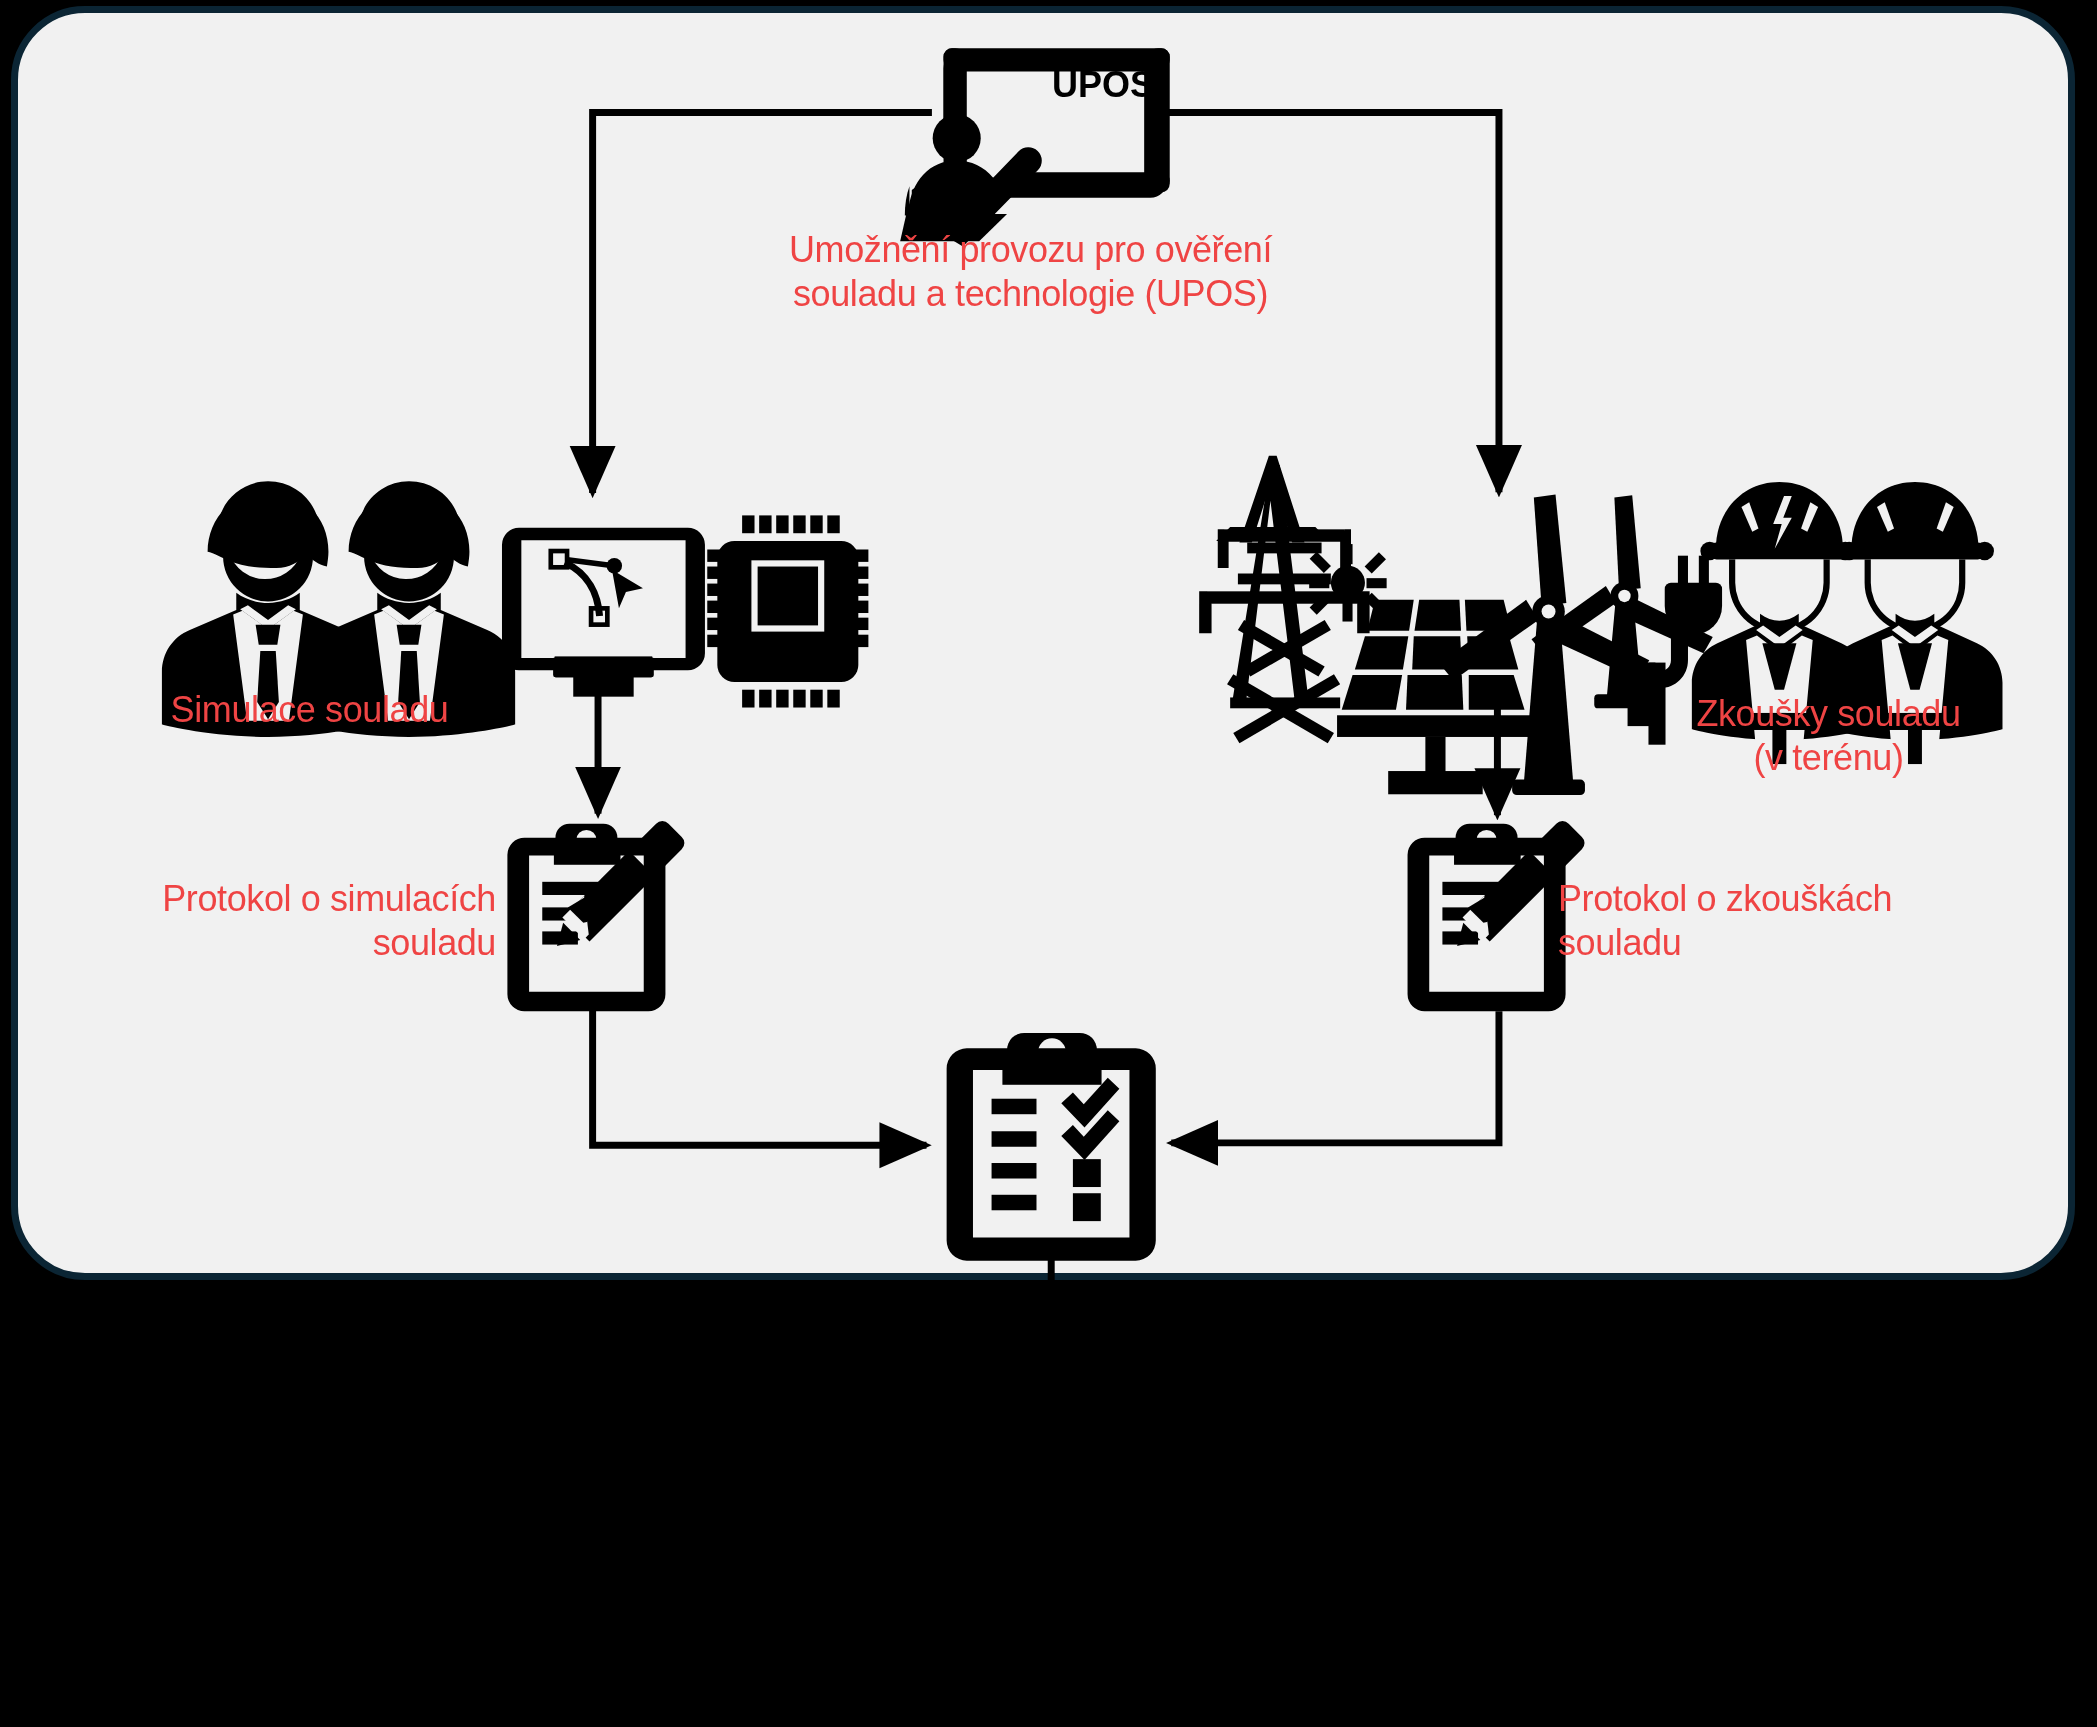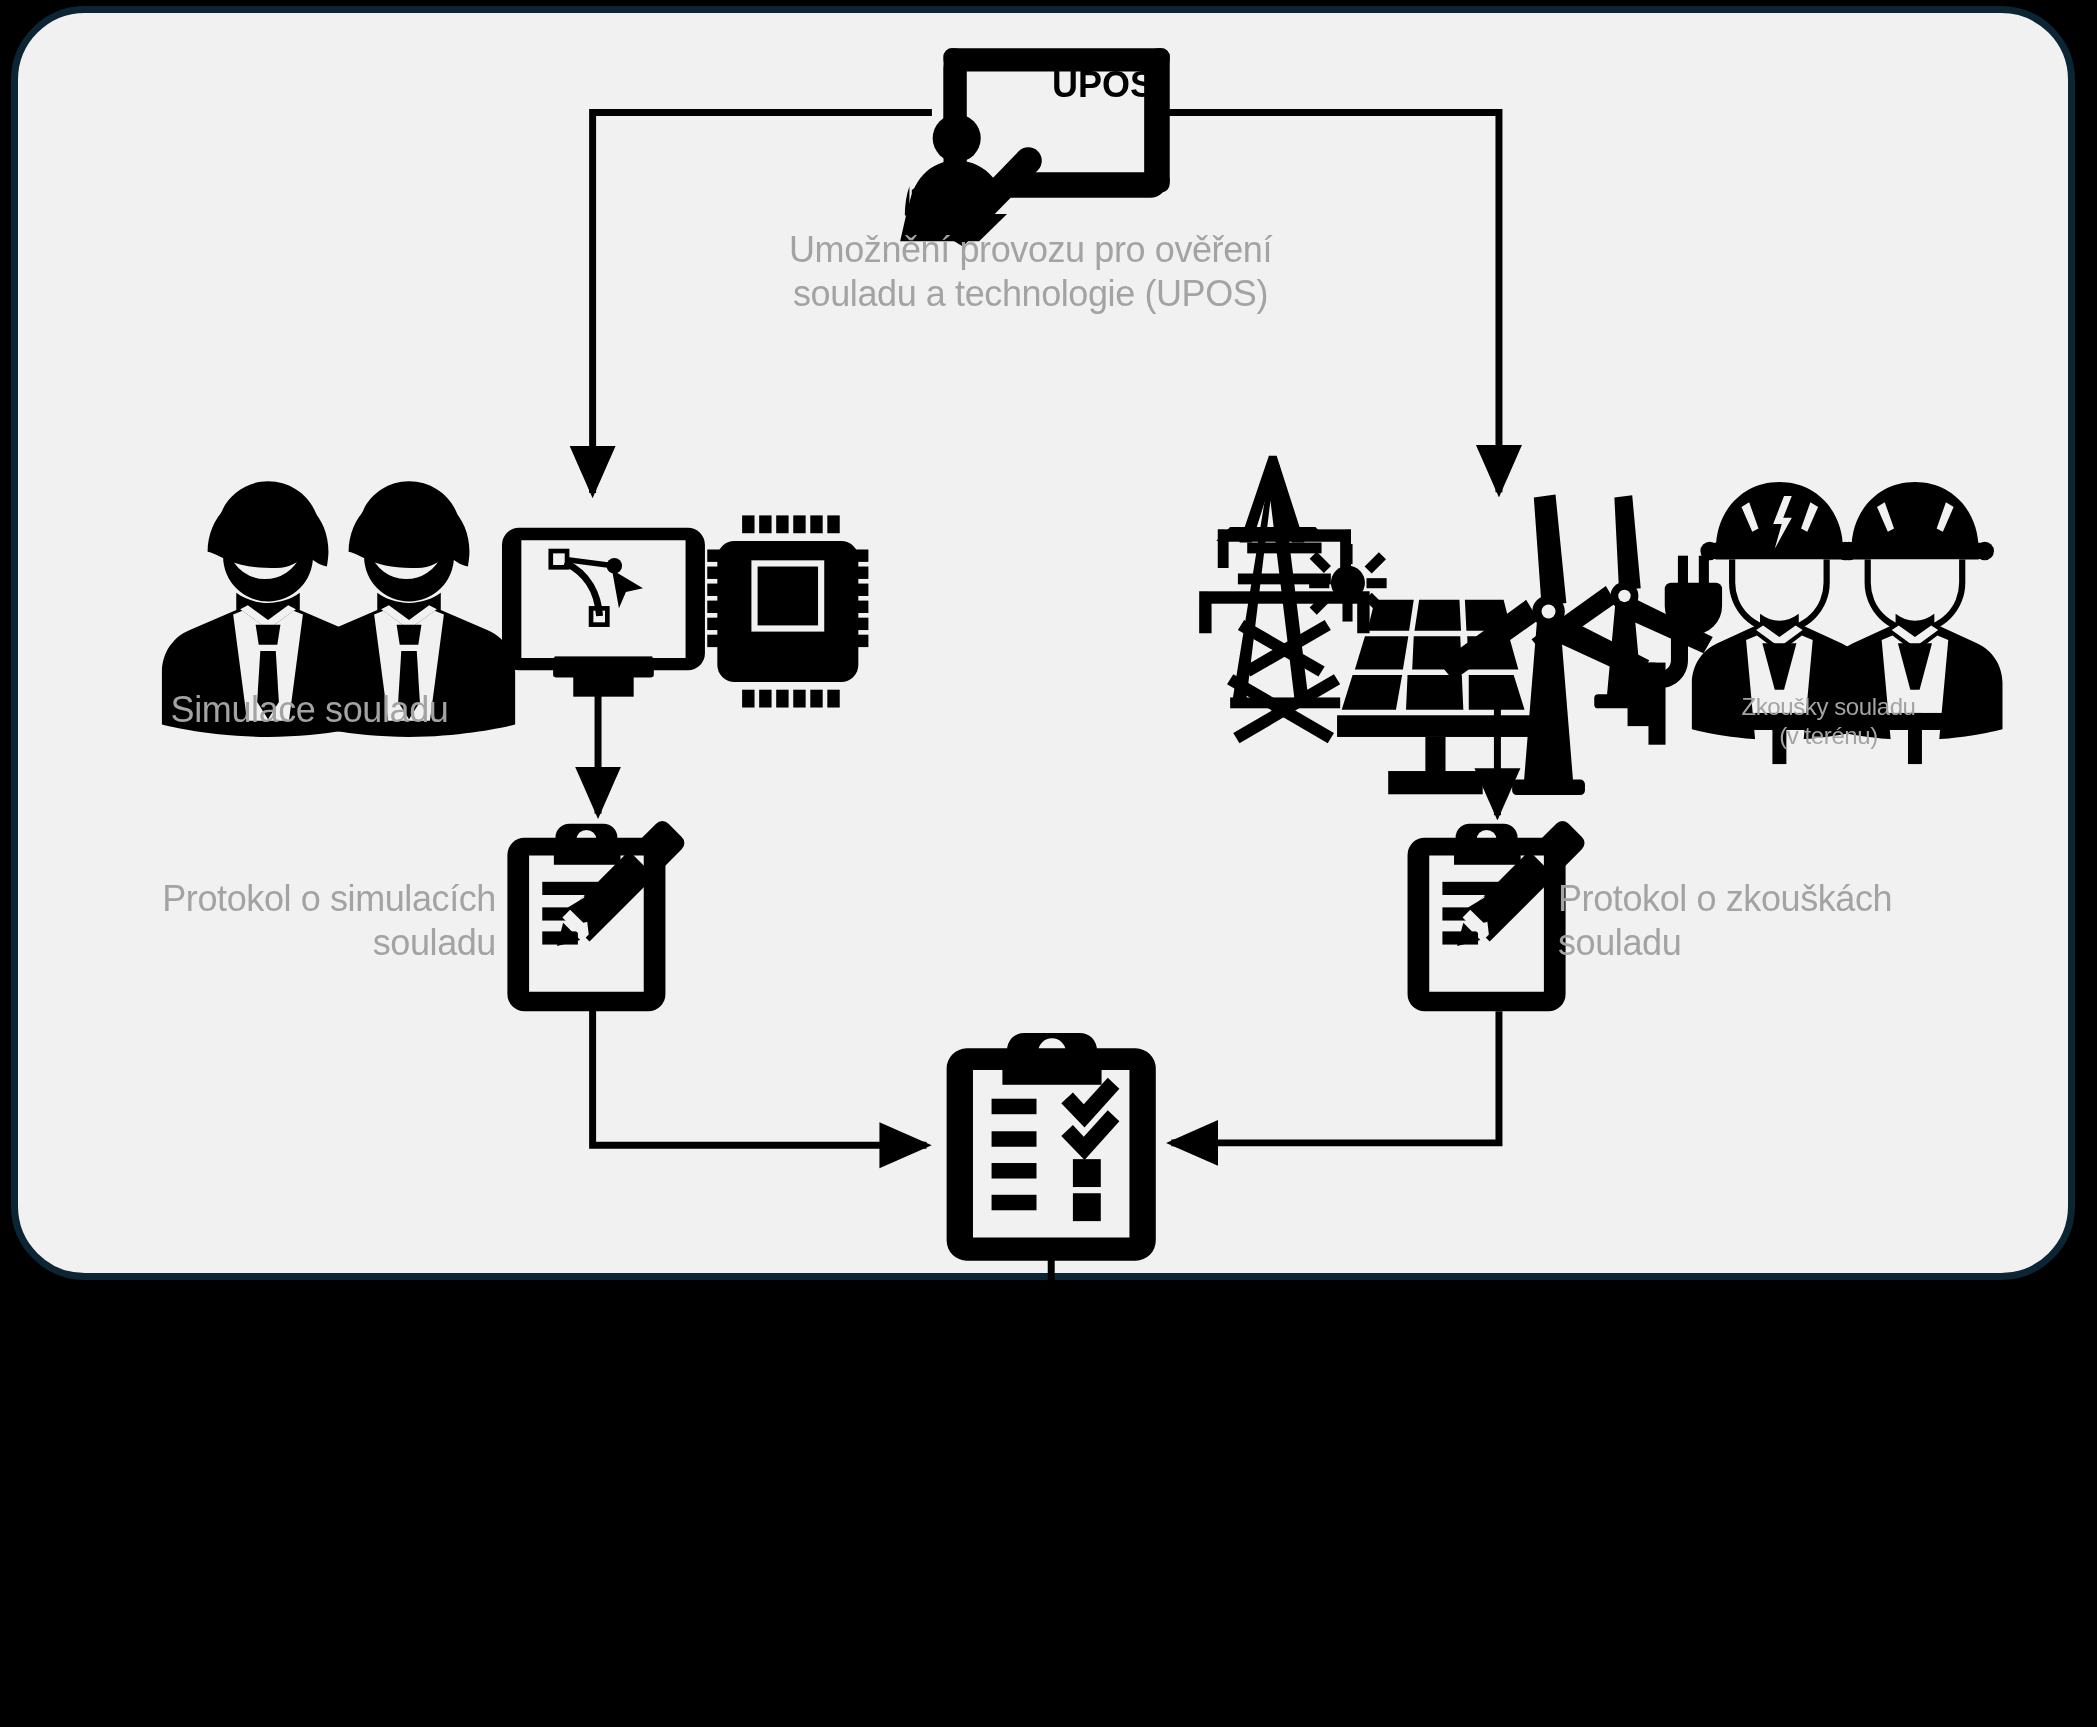--- a/index.html
+++ b/index.html
@@ -32,21 +32,21 @@
   }
   #diagram {
     position: absolute;
     left: 0;
     top: 0;
     width: 2097px;
     height: 1728px;
   }
   .lbl {
     position: absolute;
-    color: #a3a3a3;
+    color: #ef4444;
     font-family: "Liberation Sans", sans-serif;
     font-weight: 400;
     line-height: 1.22;
     white-space: pre-line;
     letter-spacing: -0.4px;
   }
   .lbl-upos {
     left: 744px;
     top: 228px;
     width: 573px;
@@ -57,21 +57,21 @@
     left: 108px;
     top: 688px;
     width: 403px;
     font-size: 36px;
     text-align: center;
   }
   .lbl-zk {
     left: 1635px;
     top: 692px;
     width: 387px;
-    font-size: 24px;
+    font-size: 36px;
     text-align: center;
   }
   .lbl-prot-sim {
     left: 85px;
     top: 877px;
     width: 411px;
     font-size: 36px;
     text-align: right;
   }
   .lbl-prot-zk {

